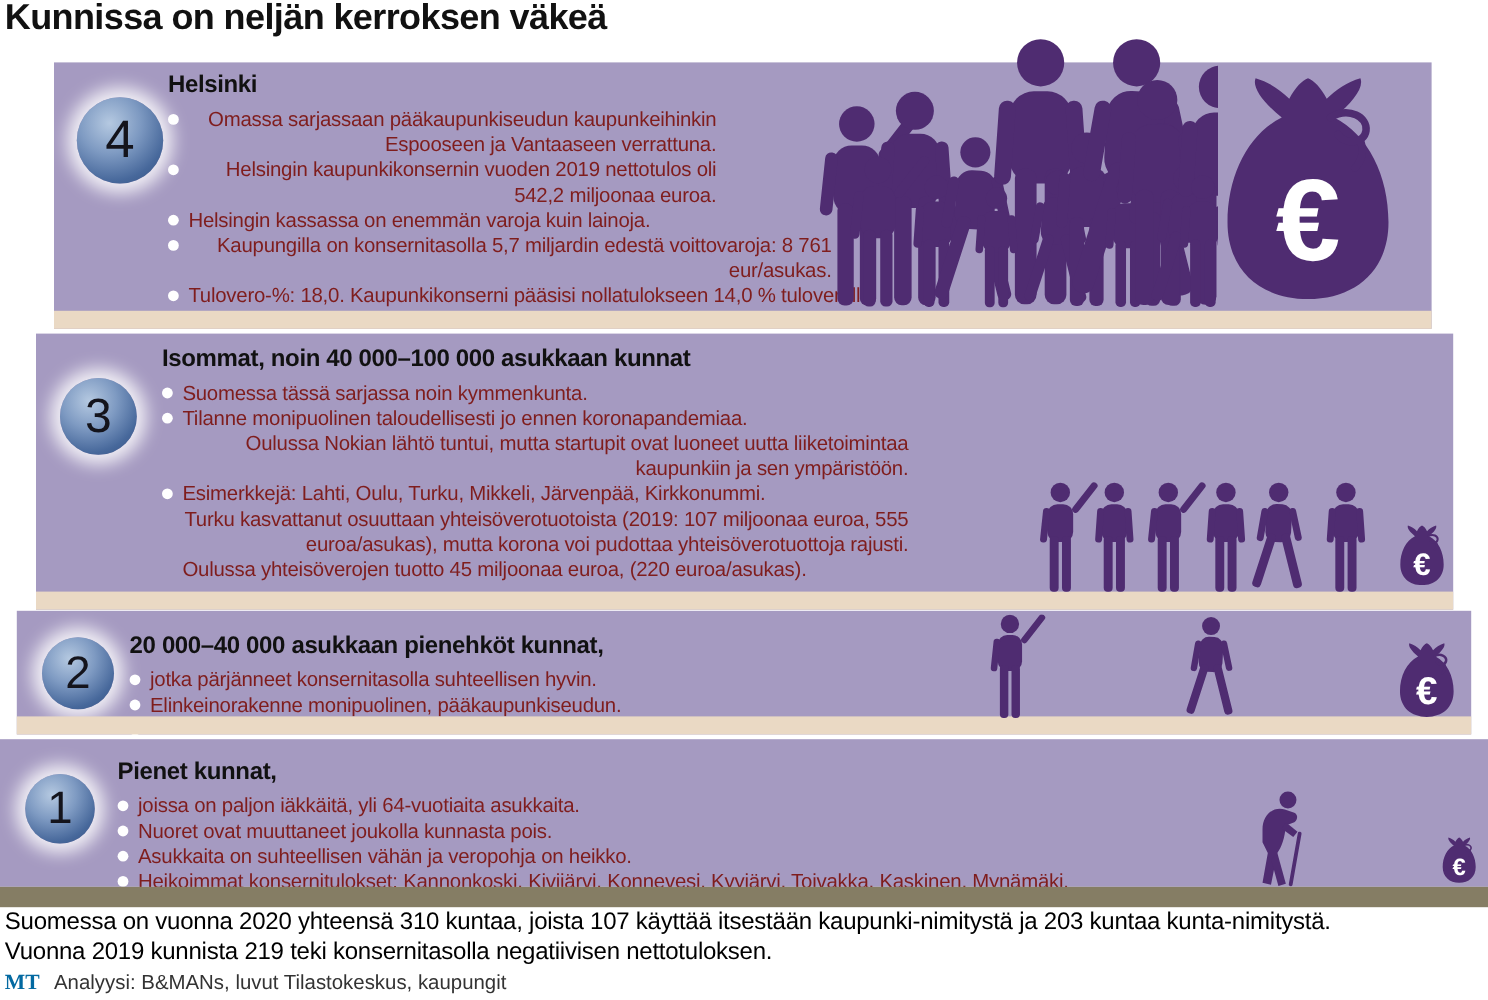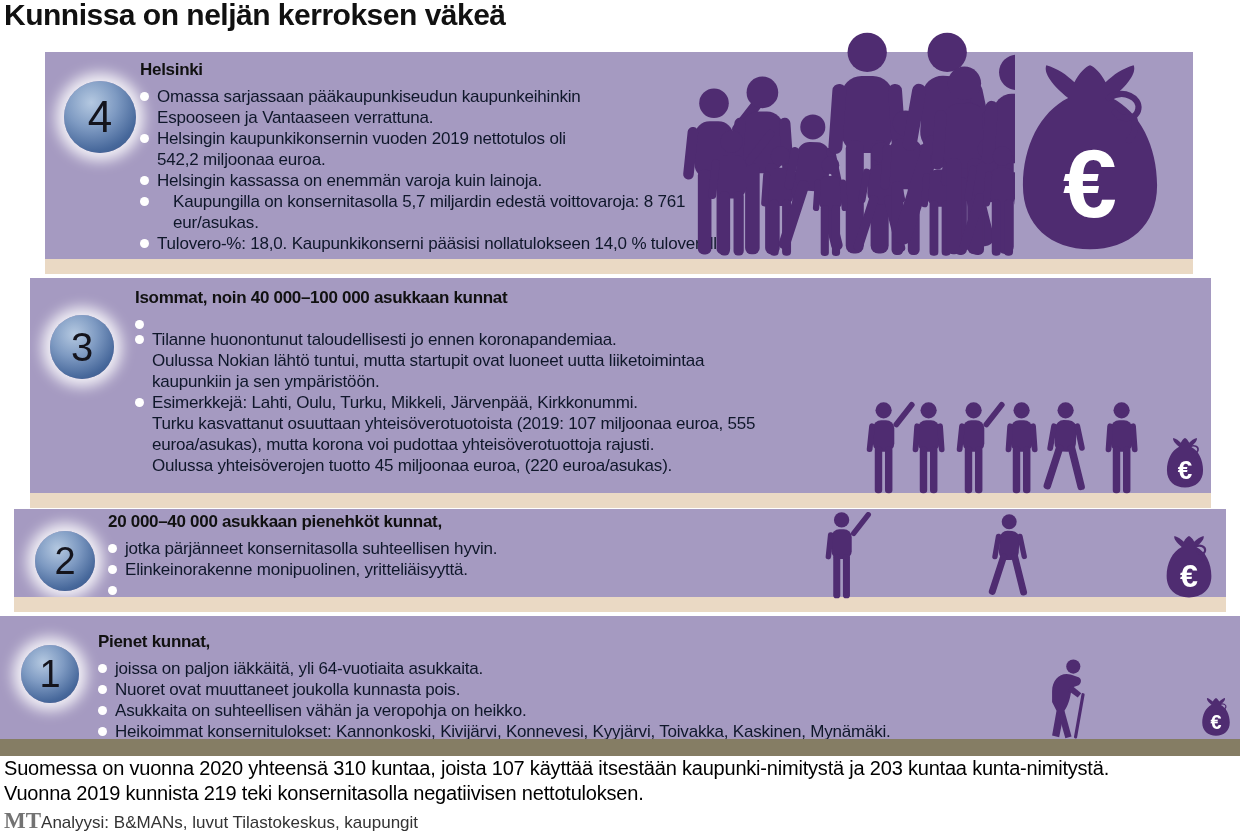--- a/index.html
+++ b/index.html
@@ -33,41 +33,41 @@
   }
   .t4 .badge{left:19px;top:29px;width:72px;height:72px;font-size:44px;}
   .t3 .badge{left:20px;top:37px;width:64px;height:64px;font-size:40px;}
   .t2 .badge{left:21px;top:22px;width:60px;height:60px;font-size:38px;}
   .t1 .badge{left:21px;top:29px;width:58px;height:58px;font-size:38px;}
 
   
   .content{position:absolute;}
   .t4 .content{left:95px;top:8px;width:720px;}
   .t3 .content{left:105px;top:10px;width:780px;}
-  .t2 .content{left:94px;top:3px;width:900px;}
+  .t2 .content{left:94px;top:18px;width:900px;}
   .t1 .content{left:98px;top:16px;width:1030px;}
   .content h2{
-    margin:0 0 6px 0;font-size:17px;font-weight:bold;letter-spacing:-0.3px;
+    margin:0 0 6px 0;font-size:20px;font-weight:bold;letter-spacing:-0.3px;
     white-space:nowrap;color:#111;
   }
-  .ln{display:flex;gap:8px;font-size:17px;line-height:21px;letter-spacing:-0.2px;color:#0f172a;}
+  .ln{display:flex;gap:8px;font-size:17px;line-height:21px;letter-spacing:-0.2px;color:#7f1d1d;text-align:right;}
   .ln .dt{flex:none;width:9px;height:9px;border-radius:50%;background:#fff;margin-top:6px;}
   .ln.nd .dt{visibility:hidden;}
   .mw440{max-width:440px;} .mw520{max-width:520px;margin-left:16px;} .mw605{max-width:605px;}
 
   
   .fig{position:absolute;fill:#4f2c71;}
   .bag-euro{
     font-family:"Liberation Sans",sans-serif;font-weight:bold;fill:#ffffff;
   }
   
   .foot{position:absolute;left:4px;margin:0;font-size:20px;letter-spacing:-0.2px;color:#000000;}
   .f1{top:757px;} .f2{top:782px;}
   .src{position:absolute;left:4px;top:808px;margin:0;font-size:17px;color:#333;display:flex;align-items:baseline;}
-  .src .mt{font-family:"Liberation Serif",serif;font-weight:bold;font-size:23px;color:#737373;letter-spacing:0;}
+  .src .mt{font-family:"Liberation Serif",serif;font-weight:bold;font-size:18px;color:#0369a1;margin-right:12px;letter-spacing:0;}
 </style>
 </head>
 <body>
 
 <svg width="0" height="0" style="position:absolute" aria-hidden="true">
   <defs>
     <g id="ps">
       <circle cx="20" cy="9" r="8.7"></circle>
       <rect x="8.5" y="19.5" width="23" height="34" rx="9"></rect>
       <rect x="10.5" y="48" width="8" height="50" rx="3.5"></rect>
@@ -138,24 +138,25 @@
 </section>
 
 <section class="tier t3">
   <div class="badge">
       <span>3</span>
     </div>
   <div class="content">
     <h2>Isommat, noin 40 000–100 000 asukkaan kunnat</h2>
     <div class="ln">
         <span class="dt"></span>
-      </div>
-    <div class="ln">
-        <span class="dt"></span>
-        <span>Tilanne huonontunut taloudellisesti jo ennen koronapandemiaa.</span>
+        <span>Suomessa tässä sarjassa noin kymmenkunta.</span>
+      </div>
+    <div class="ln">
+        <span class="dt"></span>
+        <span>Tilanne monipuolinen taloudellisesti jo ennen koronapandemiaa.</span>
       </div>
     <div class="ln nd">
         <span class="dt"></span>
         <span class="mw605">Oulussa Nokian lähtö tuntui, mutta startupit ovat luoneet uutta liiketoimintaa kaupunkiin ja sen ympäristöön.</span>
       </div>
     <div class="ln">
         <span class="dt"></span>
         <span>Esimerkkejä: Lahti, Oulu, Turku, Mikkeli, Järvenpää, Kirkkonummi.</span>
       </div>
     <div class="ln nd">
@@ -175,21 +176,21 @@
       <span>2</span>
     </div>
   <div class="content">
     <h2>20 000–40 000 asukkaan pienehköt kunnat,</h2>
     <div class="ln">
         <span class="dt"></span>
         <span>jotka pärjänneet konsernitasolla suhteellisen hyvin.</span>
       </div>
     <div class="ln">
         <span class="dt"></span>
-        <span>Elinkeinorakenne monipuolinen, yritteliäisyyttä.</span>
+        <span>Elinkeinorakenne monipuolinen, pääkaupunkiseudun.</span>
       </div>
     <div class="ln">
         <span class="dt"></span>
       </div>
   </div>
   <div class="floor"></div>
 </section>
 
 <section class="tier t1">
   <div class="badge">

